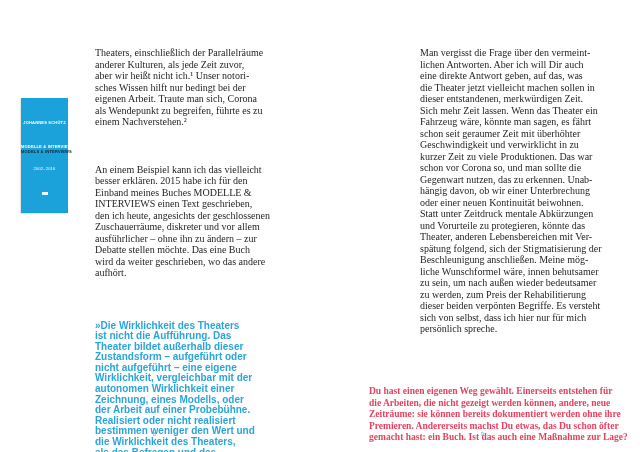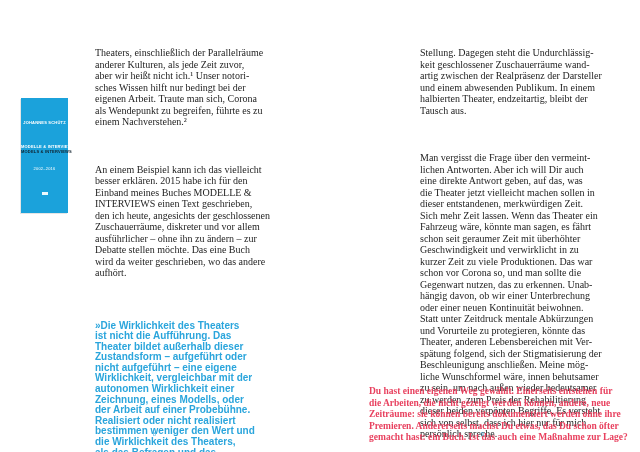--- a/index.html
+++ b/index.html
@@ -99,26 +99,20 @@
 als das Befragen und das
 Ausprobieren.«³</p>
       
     </div>
 
     <div class="page-num page-num-left">8</div>
   </div>
 
   <div>
     <div class="col col-right">
-      <p class="para">Stellung. Dagegen steht die Undurchlässig-
-keit geschlossener Zuschauerräume wand-
-artig zwischen der Realpräsenz der Darsteller
-und einem abwesenden Publikum. In einem
-halbierten Theater, endzeitartig, bleibt der
-Tausch aus.</p>
       <p class="para">Man vergisst die Frage über den vermeint-
 lichen Antworten. Aber ich will Dir auch
 eine direkte Antwort geben, auf das, was
 die Theater jetzt vielleicht machen sollen in
 dieser entstandenen, merkwürdigen Zeit.
 Sich mehr Zeit lassen. Wenn das Theater ein
 Fahrzeug wäre, könnte man sagen, es fährt
 schon seit geraumer Zeit mit überhöhter
 Geschwindigkeit und verwirklicht in zu
 kurzer Zeit zu viele Produktionen. Das war

